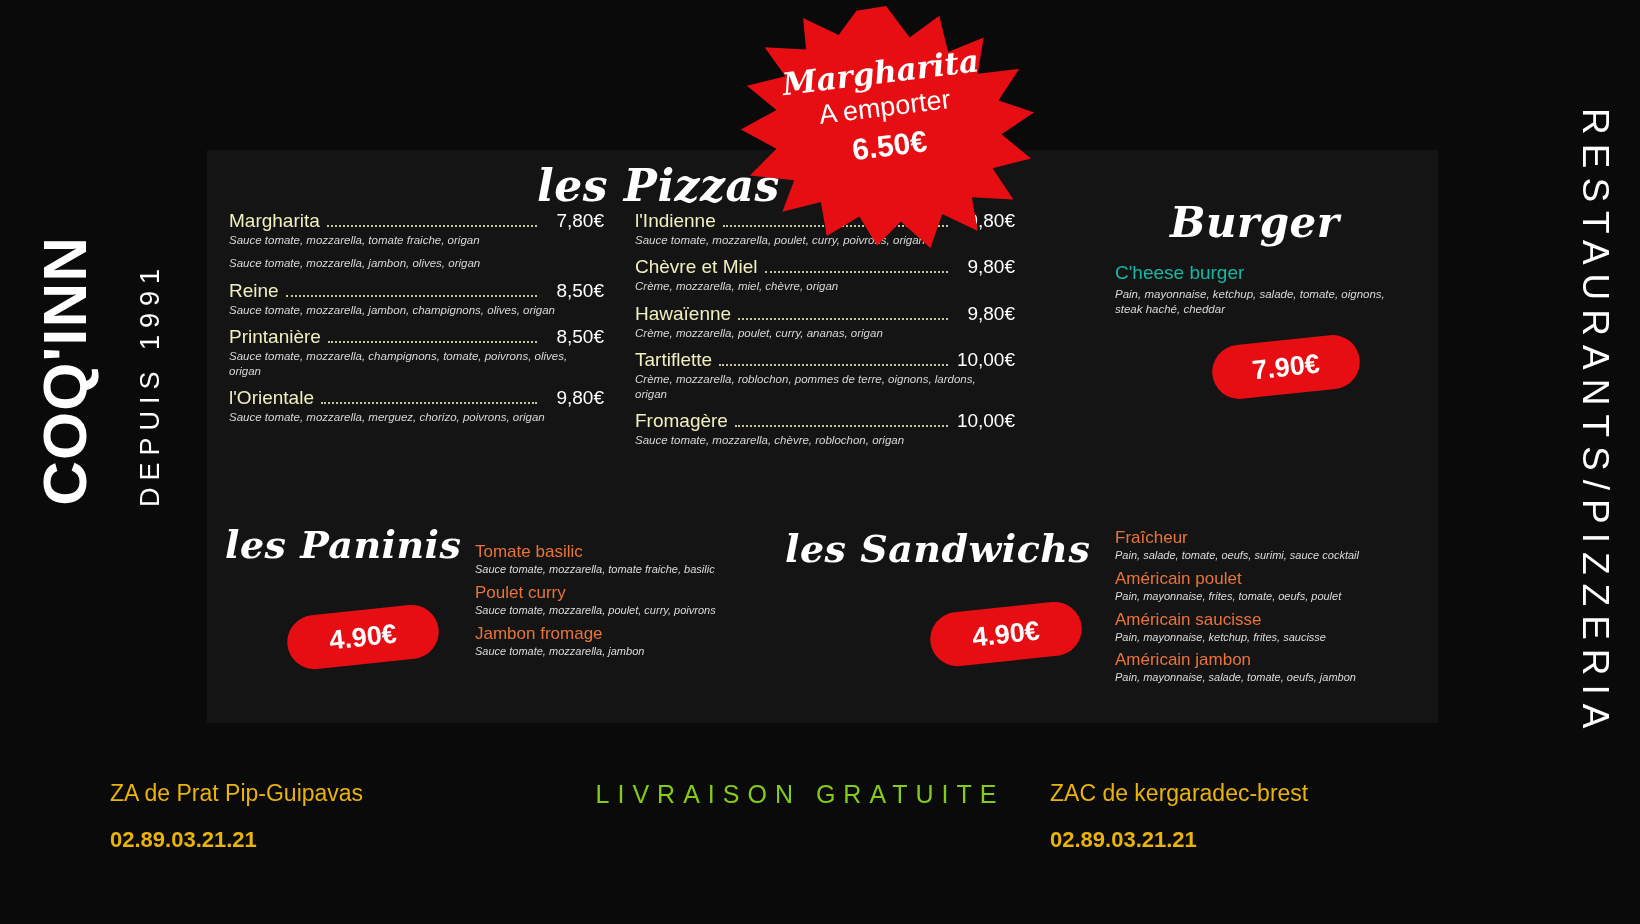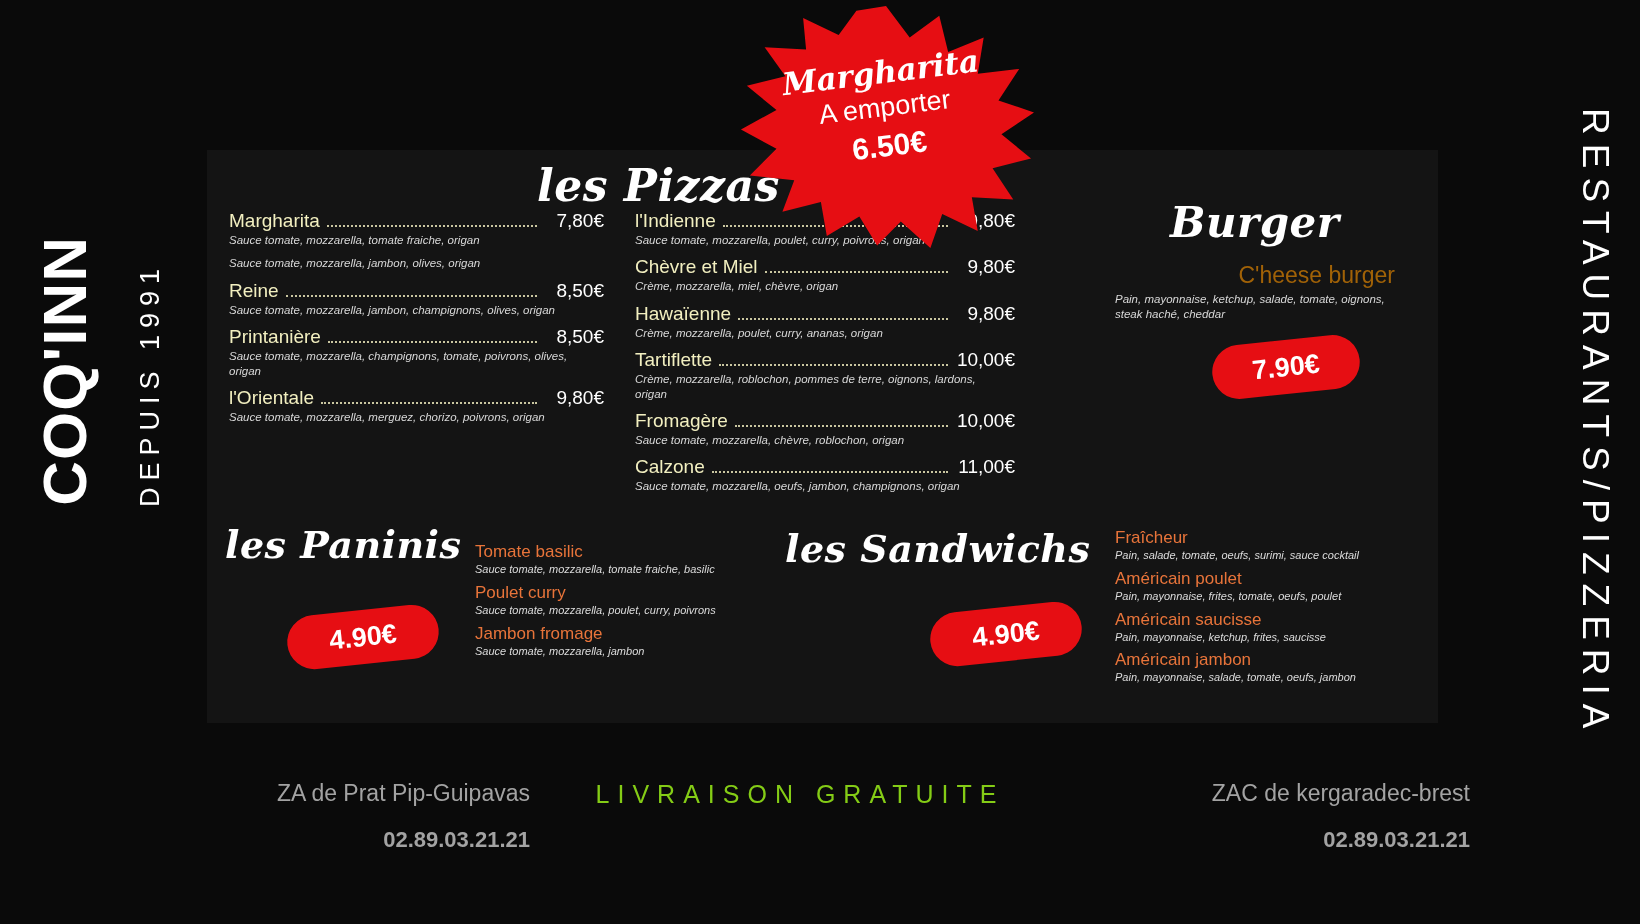--- a/index.html
+++ b/index.html
@@ -126,24 +126,23 @@
     line-height: 1.25;
     margin-top: 1px;
     max-width: 360px;
   }
 
   
   .burger-block {
     position: absolute; left: 908px; top: 112px; width: 280px;
   }
   .burger-name {
-    color: #a16207;
-    font-size: 23px;
+    color: #14b8a6;
+    font-size: 19px;
     margin-bottom: 3px;
-    text-align: right;
   }
   .burger-desc {
     color: #d8d8d8;
     font-size: 11.5px;
     font-style: italic;
     line-height: 1.3;
   }
 
   
   .panini-list { position: absolute; left: 268px; top: 392px; width: 300px; }
@@ -230,21 +229,21 @@
     margin-top: 3px;
   }
   .burst-line3 {
     font-size: 30px;
     font-weight: 700;
     margin-top: 6px;
   }
 
   
   .footer { position: absolute; left: 0; top: 762px; width: 1640px; height: 120px; }
-  .addr { position: absolute; text-align: right; color: #a3a3a3; }
+  .addr { position: absolute; text-align: left; color: #eab308; }
   .addr .line1 { font-size: 23px; font-weight: 400; }
   .addr .line2 { font-size: 22px; font-weight: 700; margin-top: 20px; }
   .addr-left  { left: 110px; top: 18px; width: 420px; }
   .addr-right { left: 1050px; top: 18px; width: 420px; }
   .delivery {
     position: absolute;
     left: 540px; top: 18px; width: 520px;
     text-align: center;
     color: #84cc16;
     font-size: 25px;
@@ -342,28 +341,20 @@
         </div>
         <div class="item-desc">Crème, mozzarella, roblochon, pommes de terre, oignons, lardons, origan</div>
       </div>
       <div class="item">
         <div class="item-row">
           <span class="item-name">Fromagère</span>
           <span class="dots"></span>
           <span class="item-price">10,00€</span>
         </div>
         <div class="item-desc">Sauce tomate, mozzarella, chèvre, roblochon, origan</div>
-      </div>
-      <div class="item">
-        <div class="item-row">
-          <span class="item-name">Calzone</span>
-          <span class="dots"></span>
-          <span class="item-price">11,00€</span>
-        </div>
-        <div class="item-desc">Sauce tomate, mozzarella, oeufs, jambon, champignons, origan</div>
       </div>
     </div>
 
     <div class="burger-block">
       <div class="burger-name">C'heese burger</div>
       <div class="burger-desc">Pain, mayonnaise, ketchup, salade, tomate, oignons, steak haché, cheddar</div>
     </div>
 
     <div class="panini-list">
       <div class="small-name first">Tomate basilic</div>

